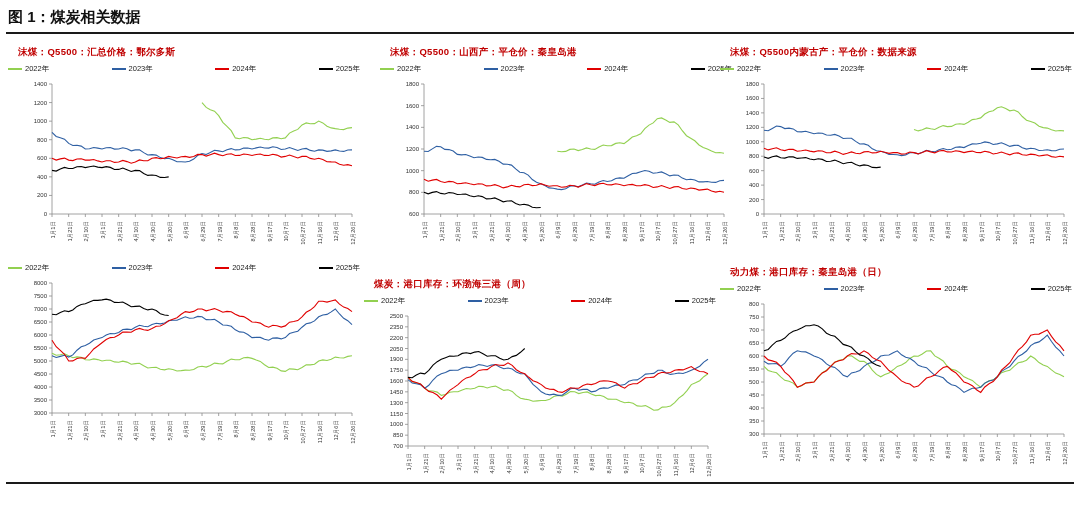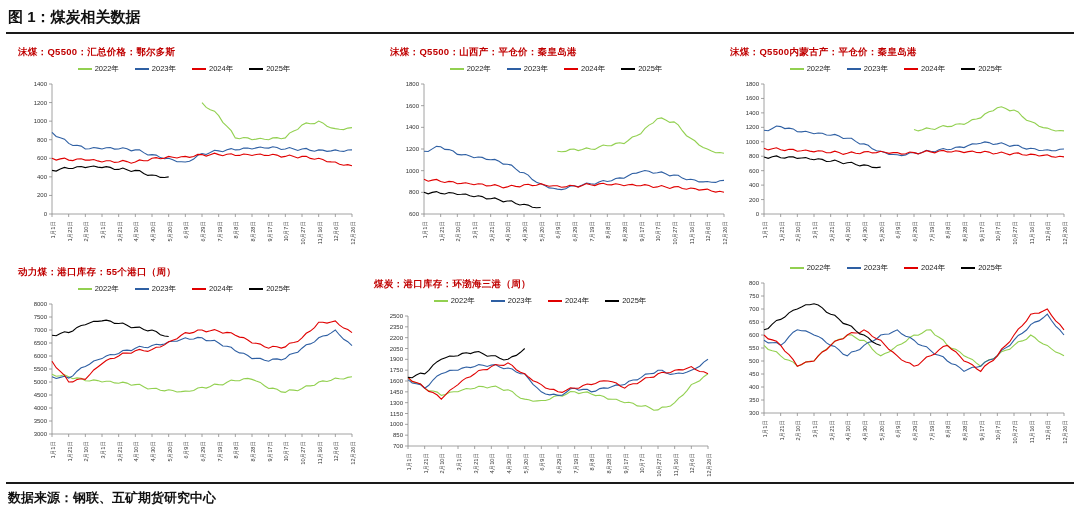--- a/index.html
+++ b/index.html
@@ -37,21 +37,21 @@
   .cell.c3{left:2px;top:220px;}
   .cell.c4{left:358px;top:232px;}
   .cell.c5{left:714px;top:220px;}
 
   .chart-title{
     font-size:9.5px;font-weight:bold;color:#c00000;
     letter-spacing:.3px;white-space:nowrap;
     margin-left:10px;margin-top:8px;
   }
   .legend{
-    display:flex;justify-content:center;align-items:center;gap:16px;
+    display:flex;justify-content:space-between;align-items:center;gap:16px;
     margin-top:4px;height:12px;
   }
   .legend .item{display:flex;align-items:center;gap:3px;font-size:7.5px;color:#222;}
   .legend .swatch{display:inline-block;width:14px;height:2px;}
 
   .plot-wrap{position:relative;margin-top:3px;height:182px;}
   svg.plot{display:block;}
   .tick-label{font-size:6px;fill:#333;font-family:"Liberation Sans",sans-serif;}
   .xtick-label{font-size:5.6px;fill:#333;font-family:"Liberation Sans",sans-serif;}
   .axis-line{stroke:#8c8c8c;stroke-width:.8;}
@@ -228,21 +228,21 @@
             <line x1="344" y1="136" x2="344" y2="139" stroke="#8c8c8c" stroke-width="0.8"></line>
             <text x="0" y="0" class="xtick-label" text-anchor="end" transform="translate(347,143) rotate(-90)">12月26日</text>
             <path d="M 177.3 73.2 L 181.5 73.8 L 185.7 73.4 L 189.8 71.4 L 194.0 71.0 L 198.2 72.6 L 202.3 71.6 L 206.5 69.9 L 210.7 71.0 L 214.8 71.4 L 219.0 69.0 L 223.2 67.0 L 227.3 67.8 L 231.5 67.6 L 235.7 65.4 L 239.8 64.8 L 244.0 65.6 L 248.2 62.5 L 252.3 59.1 L 256.5 57.7 L 260.7 55.8 L 264.8 50.7 L 269.0 47.1 L 273.2 44.9 L 277.3 40.7 L 281.5 39.9 L 285.7 42.0 L 289.8 44.4 L 294.0 43.9 L 298.2 46.9 L 302.3 52.7 L 306.5 57.7 L 310.7 60.2 L 314.8 62.8 L 319.0 67.0 L 323.2 69.4 L 327.3 71.0 L 331.5 73.0 L 335.7 74.7 L 339.8 74.5 L 344.0 75.3" stroke="#92d050" class="series-path"></path>
             <path d="M 44.0 73.2 L 48.2 73.5 L 52.3 70.9 L 56.5 68.4 L 60.7 68.8 L 64.8 71.4 L 69.0 71.6 L 73.2 73.0 L 77.3 76.4 L 81.5 76.9 L 85.7 76.5 L 89.8 78.0 L 94.0 79.7 L 98.2 79.0 L 102.3 79.4 L 106.5 81.4 L 110.7 81.8 L 114.8 81.4 L 119.0 83.3 L 123.2 86.1 L 127.3 86.2 L 131.5 87.1 L 135.7 90.9 L 139.8 94.2 L 144.0 94.8 L 148.2 97.1 L 152.3 101.5 L 156.5 104.3 L 160.7 105.7 L 164.8 107.6 L 169.0 109.9 L 173.2 110.3 L 177.3 111.1 L 181.5 111.6 L 185.7 110.7 L 189.8 108.2 L 194.0 107.8 L 198.2 108.8 L 202.3 107.1 L 206.5 105.0 L 210.7 105.7 L 214.8 106.2 L 219.0 103.9 L 223.2 102.5 L 227.3 103.5 L 231.5 102.8 L 235.7 100.5 L 239.8 99.9 L 244.0 100.3 L 248.2 97.8 L 252.3 95.5 L 256.5 95.1 L 260.7 93.8 L 264.8 92.5 L 269.0 93.3 L 273.2 95.3 L 277.3 94.8 L 281.5 93.9 L 285.7 95.8 L 289.8 97.9 L 294.0 97.0 L 298.2 97.2 L 302.3 100.1 L 306.5 101.8 L 310.7 101.3 L 314.8 102.0 L 319.0 103.9 L 323.2 103.9 L 327.3 103.5 L 331.5 104.3 L 335.7 104.4 L 339.8 102.7 L 344.0 102.4" stroke="#2e5fa3" class="series-path"></path>
             <path d="M 44.0 101.3 L 48.2 103.2 L 52.3 102.1 L 56.5 101.4 L 60.7 103.5 L 64.8 104.5 L 69.0 103.4 L 73.2 103.7 L 77.3 105.7 L 81.5 105.4 L 85.7 104.7 L 89.8 105.8 L 94.0 106.8 L 98.2 105.7 L 102.3 106.0 L 106.5 107.9 L 110.7 107.8 L 114.8 106.6 L 119.0 107.9 L 123.2 109.9 L 127.3 108.9 L 131.5 107.3 L 135.7 108.4 L 139.8 108.9 L 144.0 106.8 L 148.2 106.3 L 152.3 107.6 L 156.5 107.2 L 160.7 105.7 L 164.8 107.0 L 169.0 108.3 L 173.2 107.7 L 177.3 107.8 L 181.5 109.3 L 185.7 108.9 L 189.8 107.2 L 194.0 107.8 L 198.2 109.1 L 202.3 107.4 L 206.5 105.6 L 210.7 106.8 L 214.8 107.6 L 219.0 105.9 L 223.2 105.2 L 227.3 106.8 L 231.5 106.9 L 235.7 105.8 L 239.8 106.5 L 244.0 107.8 L 248.2 106.8 L 252.3 106.4 L 256.5 107.7 L 260.7 107.8 L 264.8 106.6 L 269.0 107.5 L 273.2 109.5 L 277.3 108.9 L 281.5 107.5 L 285.7 109.1 L 289.8 110.4 L 294.0 108.9 L 298.2 108.5 L 302.3 110.5 L 306.5 111.2 L 310.7 110.0 L 314.8 110.6 L 319.0 112.1 L 323.2 111.6 L 327.3 111.1 L 331.5 113.1 L 335.7 114.1 L 339.8 113.3 L 344.0 114.3" stroke="#e00000" class="series-path"></path>
             <path d="M 44.0 114.3 L 48.2 115.8 L 52.3 114.4 L 56.5 113.6 L 60.7 115.4 L 64.8 116.0 L 69.0 114.6 L 73.2 115.0 L 77.3 116.5 L 81.5 116.3 L 85.7 116.0 L 89.8 117.7 L 94.0 118.7 L 98.2 117.8 L 102.3 118.6 L 106.5 120.9 L 110.7 120.8 L 114.8 119.9 L 119.0 121.7 L 123.2 123.8 L 127.3 123.0 L 131.5 122.9 L 135.7 125.4 L 139.8 127.0 L 144.0 126.3 L 148.2 127.1 L 152.3 129.3 L 156.5 129.8 L 160.7 129.5" stroke="#000000" class="series-path"></path>
           </svg>
         </div>
     </div>
     <div class="cell c2">
-      <div class="chart-title">沫煤：Q5500内蒙古产：平仓价：秦皇岛港</div>
+      <div class="chart-title">沫煤：Q5500内蒙古产：平仓价：数据来源</div>
       <div class="legend">
           <div class="item">
             <span class="swatch" style="background: rgb(146, 208, 80);"></span>
             <span>2022年</span>
           </div>
           <div class="item">
             <span class="swatch" style="background: rgb(46, 95, 163);"></span>
             <span>2023年</span>
           </div>
           <div class="item">
@@ -317,21 +317,20 @@
             <line x1="344" y1="136" x2="344" y2="139" stroke="#8c8c8c" stroke-width="0.8"></line>
             <text x="0" y="0" class="xtick-label" text-anchor="end" transform="translate(347,143) rotate(-90)">12月26日</text>
             <path d="M 194.0 51.5 L 198.2 52.9 L 202.3 51.7 L 206.5 49.9 L 210.7 50.8 L 214.8 51.5 L 219.0 49.3 L 223.2 47.6 L 227.3 48.6 L 231.5 48.4 L 235.7 46.3 L 239.8 45.7 L 244.0 46.4 L 248.2 44.2 L 252.3 41.6 L 256.5 41.0 L 260.7 39.9 L 264.8 36.0 L 269.0 33.7 L 273.2 32.8 L 277.3 29.8 L 281.5 28.8 L 285.7 30.6 L 289.8 32.8 L 294.0 32.0 L 298.2 33.9 L 302.3 38.5 L 306.5 42.2 L 310.7 43.6 L 314.8 45.1 L 319.0 48.2 L 323.2 49.6 L 327.3 50.1 L 331.5 51.7 L 335.7 53.0 L 339.8 52.5 L 344.0 52.9" stroke="#92d050" class="series-path"></path>
             <path d="M 44.0 52.2 L 48.2 52.7 L 52.3 50.4 L 56.5 48.0 L 60.7 48.6 L 64.8 50.6 L 69.0 50.1 L 73.2 50.9 L 77.3 53.7 L 81.5 53.9 L 85.7 53.2 L 89.8 54.4 L 94.0 55.8 L 98.2 55.0 L 102.3 55.2 L 106.5 57.0 L 110.7 57.3 L 114.8 56.4 L 119.0 58.1 L 123.2 60.5 L 127.3 60.2 L 131.5 60.3 L 135.7 63.4 L 139.8 66.0 L 144.0 65.9 L 148.2 67.3 L 152.3 70.8 L 156.5 72.7 L 160.7 73.2 L 164.8 74.6 L 169.0 76.5 L 173.2 76.5 L 177.3 76.8 L 181.5 77.6 L 185.7 76.9 L 189.8 74.7 L 194.0 74.6 L 198.2 75.8 L 202.3 74.3 L 206.5 72.3 L 210.7 73.2 L 214.8 73.9 L 219.0 71.8 L 223.2 70.5 L 227.3 71.7 L 231.5 71.3 L 235.7 69.3 L 239.8 68.9 L 244.0 69.6 L 248.2 67.6 L 252.3 65.9 L 256.5 66.0 L 260.7 65.2 L 264.8 63.9 L 269.0 64.6 L 273.2 66.5 L 277.3 65.9 L 281.5 64.8 L 285.7 66.6 L 289.8 68.4 L 294.0 67.4 L 298.2 67.3 L 302.3 69.7 L 306.5 71.1 L 310.7 70.3 L 314.8 70.8 L 319.0 72.5 L 323.2 72.3 L 327.3 71.7 L 331.5 72.6 L 335.7 72.8 L 339.8 71.2 L 344.0 71.0" stroke="#2e5fa3" class="series-path"></path>
             <path d="M 44.0 70.3 L 48.2 71.9 L 52.3 70.7 L 56.5 69.8 L 60.7 71.7 L 64.8 72.6 L 69.0 71.3 L 73.2 71.4 L 77.3 73.2 L 81.5 72.8 L 85.7 72.0 L 89.8 73.1 L 94.0 73.9 L 98.2 72.8 L 102.3 73.0 L 106.5 74.8 L 110.7 74.6 L 114.8 73.2 L 119.0 74.5 L 123.2 76.4 L 127.3 75.3 L 131.5 73.9 L 135.7 75.2 L 139.8 75.8 L 144.0 73.9 L 148.2 73.5 L 152.3 74.9 L 156.5 74.6 L 160.7 73.2 L 164.8 74.3 L 169.0 75.4 L 173.2 74.6 L 177.3 74.6 L 181.5 76.1 L 185.7 75.7 L 189.8 74.0 L 194.0 74.6 L 198.2 75.9 L 202.3 74.4 L 206.5 72.7 L 210.7 73.9 L 214.8 74.8 L 219.0 73.0 L 223.2 72.4 L 227.3 73.9 L 231.5 74.0 L 235.7 72.8 L 239.8 73.4 L 244.0 74.6 L 248.2 73.6 L 252.3 73.1 L 256.5 74.5 L 260.7 74.6 L 264.8 73.3 L 269.0 74.1 L 273.2 76.0 L 277.3 75.3 L 281.5 74.0 L 285.7 75.5 L 289.8 76.8 L 294.0 75.3 L 298.2 74.9 L 302.3 76.8 L 306.5 77.3 L 310.7 76.1 L 314.8 76.6 L 319.0 78.0 L 323.2 77.4 L 327.3 76.8 L 331.5 78.6 L 335.7 79.2 L 339.8 78.2 L 344.0 78.9" stroke="#e00000" class="series-path"></path>
             <path d="M 44.0 78.9 L 48.2 80.3 L 52.3 78.8 L 56.5 77.9 L 60.7 79.7 L 64.8 80.1 L 69.0 78.7 L 73.2 78.9 L 77.3 80.4 L 81.5 80.0 L 85.7 79.6 L 89.8 81.0 L 94.0 81.8 L 98.2 80.8 L 102.3 81.4 L 106.5 83.5 L 110.7 83.3 L 114.8 82.1 L 119.0 83.8 L 123.2 85.7 L 127.3 84.7 L 131.5 84.3 L 135.7 86.6 L 139.8 87.9 L 144.0 86.9 L 148.2 87.5 L 152.3 89.4 L 156.5 89.6 L 160.7 89.1" stroke="#000000" class="series-path"></path>
           </svg>
         </div>
     </div>
     <div class="cell c3">
-      <div class="chart-title">动力煤：港口库存：55个港口（周）</div>
       <div class="legend">
           <div class="item">
             <span class="swatch" style="background: rgb(146, 208, 80);"></span>
             <span>2022年</span>
           </div>
           <div class="item">
             <span class="swatch" style="background: rgb(46, 95, 163);"></span>
             <span>2023年</span>
           </div>
           <div class="item">
@@ -503,20 +502,21 @@
             <line x1="344" y1="136" x2="344" y2="139" stroke="#8c8c8c" stroke-width="0.8"></line>
             <text x="0" y="0" class="xtick-label" text-anchor="end" transform="translate(347,143) rotate(-90)">12月26日</text>
             <path d="M 44.0 67.4 L 48.2 71.6 L 52.3 73.0 L 56.5 74.1 L 60.7 78.2 L 64.8 80.9 L 69.0 81.0 L 73.2 82.1 L 77.3 85.4 L 81.5 84.5 L 85.7 82.2 L 89.8 81.7 L 94.0 81.8 L 98.2 79.9 L 102.3 78.5 L 106.5 79.0 L 110.7 78.2 L 114.8 76.3 L 119.0 76.6 L 123.2 78.0 L 127.3 76.8 L 131.5 76.1 L 135.7 78.3 L 139.8 80.4 L 144.0 79.7 L 148.2 81.4 L 152.3 85.4 L 156.5 88.2 L 160.7 89.1 L 164.8 89.8 L 169.0 91.3 L 173.2 90.9 L 177.3 90.5 L 181.5 90.5 L 185.7 89.3 L 189.8 86.5 L 194.0 85.4 L 198.2 86.1 L 202.3 84.2 L 206.5 81.6 L 210.7 81.8 L 214.8 83.6 L 219.0 82.5 L 223.2 81.9 L 227.3 84.0 L 231.5 85.6 L 235.7 85.3 L 239.8 86.5 L 244.0 89.1 L 248.2 89.3 L 252.3 89.3 L 256.5 91.2 L 260.7 92.7 L 264.8 92.2 L 269.0 93.3 L 273.2 95.9 L 277.3 96.3 L 281.5 95.6 L 285.7 97.8 L 289.8 100.3 L 294.0 99.9 L 298.2 97.1 L 302.3 97.0 L 306.5 96.0 L 310.7 92.7 L 314.8 88.1 L 319.0 85.0 L 323.2 80.3 L 327.3 74.6 L 331.5 72.8 L 335.7 70.7 L 339.8 66.7 L 344.0 63.8" stroke="#92d050" class="series-path"></path>
             <path d="M 44.0 69.6 L 48.2 73.1 L 52.3 73.8 L 56.5 74.6 L 60.7 78.2 L 64.8 75.3 L 69.0 70.0 L 73.2 65.9 L 77.3 63.8 L 81.5 62.6 L 85.7 60.4 L 89.8 60.2 L 94.0 60.2 L 98.2 58.1 L 102.3 57.0 L 106.5 57.6 L 110.7 56.6 L 114.8 54.6 L 119.0 55.2 L 123.2 56.5 L 127.3 55.1 L 131.5 54.6 L 135.7 56.9 L 139.8 58.8 L 144.0 58.0 L 148.2 59.0 L 152.3 62.1 L 156.5 63.7 L 160.7 63.8 L 164.8 68.9 L 169.0 74.4 L 173.2 77.9 L 177.3 81.8 L 181.5 84.1 L 185.7 84.9 L 189.8 84.1 L 194.0 85.4 L 198.2 85.2 L 202.3 82.2 L 206.5 78.8 L 210.7 78.2 L 214.8 80.2 L 219.0 79.4 L 223.2 79.4 L 227.3 81.8 L 231.5 81.1 L 235.7 78.6 L 239.8 77.9 L 244.0 78.2 L 248.2 76.5 L 252.3 74.9 L 256.5 75.2 L 260.7 74.6 L 264.8 71.3 L 269.0 70.0 L 273.2 69.9 L 277.3 67.4 L 281.5 64.1 L 285.7 63.7 L 289.8 63.4 L 294.0 60.2 L 298.2 60.2 L 302.3 62.9 L 306.5 64.4 L 310.7 63.8 L 314.8 63.0 L 319.0 63.5 L 323.2 62.1 L 327.3 60.2 L 331.5 58.5 L 335.7 56.2 L 339.8 52.1 L 344.0 49.3" stroke="#2e5fa3" class="series-path"></path>
             <path d="M 44.0 67.4 L 48.2 71.4 L 52.3 72.5 L 56.5 74.0 L 60.7 78.2 L 64.8 81.4 L 69.0 82.5 L 73.2 85.0 L 77.3 89.1 L 81.5 84.9 L 85.7 80.3 L 89.8 77.6 L 94.0 74.6 L 98.2 70.6 L 102.3 67.9 L 106.5 66.8 L 110.7 63.8 L 114.8 60.4 L 119.0 59.7 L 123.2 59.6 L 127.3 56.6 L 131.5 54.5 L 135.7 55.3 L 139.8 55.4 L 144.0 52.9 L 148.2 55.4 L 152.3 59.7 L 156.5 62.3 L 160.7 63.8 L 164.8 67.3 L 169.0 70.7 L 173.2 72.3 L 177.3 74.6 L 181.5 77.9 L 185.7 79.3 L 189.8 79.4 L 194.0 81.8 L 198.2 82.4 L 202.3 80.2 L 206.5 77.7 L 210.7 78.2 L 214.8 78.2 L 219.0 75.6 L 223.2 74.0 L 227.3 74.6 L 231.5 73.6 L 235.7 71.3 L 239.8 70.9 L 244.0 71.0 L 248.2 71.8 L 252.3 73.1 L 256.5 76.3 L 260.7 78.2 L 264.8 74.9 L 269.0 73.8 L 273.2 73.7 L 277.3 71.0 L 281.5 67.8 L 285.7 67.5 L 289.8 67.1 L 294.0 63.8 L 298.2 62.2 L 302.3 63.0 L 306.5 62.5 L 310.7 60.2 L 314.8 59.6 L 319.0 59.9 L 323.2 58.2 L 327.3 56.6 L 331.5 59.6 L 335.7 61.5 L 339.8 61.8 L 344.0 63.8" stroke="#e00000" class="series-path"></path>
             <path d="M 44.0 67.4 L 48.2 67.7 L 52.3 65.1 L 56.5 63.1 L 60.7 63.8 L 64.8 60.4 L 69.0 55.2 L 73.2 51.7 L 77.3 49.3 L 81.5 47.7 L 85.7 46.0 L 89.8 46.2 L 94.0 45.7 L 98.2 43.4 L 102.3 42.8 L 106.5 43.6 L 110.7 42.1 L 114.8 41.5 L 119.0 43.7 L 123.2 46.2 L 127.3 45.7 L 131.5 45.7 L 135.7 48.3 L 139.8 50.0 L 144.0 49.3 L 148.2 46.6 L 152.3 45.4 L 156.5 42.3 L 160.7 38.5" stroke="#000000" class="series-path"></path>
           </svg>
         </div>
     </div>
     <div class="cell c5">
+      <div class="chart-title">动力煤：港口库存：秦皇岛港（日）</div>
       <div class="legend">
           <div class="item">
             <span class="swatch" style="background: rgb(146, 208, 80);"></span>
             <span>2022年</span>
           </div>
           <div class="item">
             <span class="swatch" style="background: rgb(46, 95, 163);"></span>
             <span>2023年</span>
           </div>
           <div class="item">
@@ -595,14 +595,13 @@
             <path d="M 44.0 68.4 L 48.2 72.5 L 52.3 73.8 L 56.5 74.8 L 60.7 78.8 L 64.8 82.3 L 69.0 83.2 L 73.2 85.1 L 77.3 89.2 L 81.5 87.8 L 85.7 85.1 L 89.8 84.3 L 94.0 84.0 L 98.2 79.1 L 102.3 74.7 L 106.5 72.2 L 110.7 68.4 L 114.8 64.3 L 119.0 62.3 L 123.2 61.5 L 127.3 58.0 L 131.5 57.9 L 135.7 60.7 L 139.8 63.4 L 144.0 63.2 L 148.2 66.4 L 152.3 72.1 L 156.5 76.4 L 160.7 78.8 L 164.8 76.6 L 169.0 75.1 L 173.2 71.8 L 177.3 68.4 L 181.5 67.0 L 185.7 64.6 L 189.8 60.4 L 194.0 58.0 L 198.2 58.3 L 202.3 56.0 L 206.5 53.0 L 210.7 52.8 L 214.8 57.9 L 219.0 60.2 L 223.2 63.0 L 227.3 68.4 L 231.5 71.4 L 235.7 72.3 L 239.8 74.9 L 244.0 78.8 L 248.2 80.8 L 252.3 82.4 L 256.5 86.1 L 260.7 89.2 L 264.8 85.2 L 269.0 82.8 L 273.2 81.9 L 277.3 78.8 L 281.5 74.7 L 285.7 73.3 L 289.8 72.3 L 294.0 68.4 L 298.2 64.8 L 302.3 63.9 L 306.5 62.2 L 310.7 58.0 L 314.8 60.5 L 319.0 64.6 L 323.2 67.0 L 327.3 68.4 L 331.5 71.9 L 335.7 75.1 L 339.8 76.5 L 344.0 78.8" stroke="#92d050" class="series-path"></path>
             <path d="M 44.0 63.2 L 48.2 65.9 L 52.3 65.7 L 56.5 65.6 L 60.7 68.4 L 64.8 65.2 L 69.0 59.6 L 73.2 55.2 L 77.3 52.8 L 81.5 53.8 L 85.7 53.9 L 89.8 55.8 L 94.0 58.0 L 98.2 59.4 L 102.3 61.8 L 106.5 65.9 L 110.7 68.4 L 114.8 69.4 L 119.0 72.9 L 123.2 77.3 L 127.3 78.8 L 131.5 74.9 L 135.7 74.0 L 139.8 72.5 L 144.0 68.4 L 148.2 65.4 L 152.3 64.4 L 156.5 62.0 L 160.7 58.0 L 164.8 57.3 L 169.0 57.0 L 173.2 54.7 L 177.3 52.8 L 181.5 56.8 L 185.7 59.2 L 189.8 60.2 L 194.0 63.2 L 198.2 67.3 L 202.3 68.8 L 206.5 69.7 L 210.7 73.6 L 214.8 77.3 L 219.0 78.2 L 223.2 79.8 L 227.3 84.0 L 231.5 86.7 L 235.7 87.8 L 239.8 90.6 L 244.0 94.4 L 248.2 92.3 L 252.3 90.3 L 256.5 90.2 L 260.7 89.2 L 264.8 85.1 L 269.0 83.0 L 273.2 82.1 L 277.3 78.8 L 281.5 73.4 L 285.7 70.9 L 289.8 68.5 L 294.0 63.2 L 298.2 58.5 L 302.3 56.3 L 306.5 53.0 L 310.7 47.6 L 314.8 45.1 L 319.0 43.9 L 323.2 40.8 L 327.3 37.2 L 331.5 43.5 L 335.7 49.1 L 339.8 52.8 L 344.0 58.0" stroke="#2e5fa3" class="series-path"></path>
             <path d="M 44.0 58.0 L 48.2 61.9 L 52.3 62.9 L 56.5 64.3 L 60.7 68.4 L 64.8 74.1 L 69.0 77.6 L 73.2 82.6 L 77.3 89.2 L 81.5 87.4 L 85.7 85.0 L 89.8 84.6 L 94.0 84.0 L 98.2 78.8 L 102.3 74.9 L 106.5 72.7 L 110.7 68.4 L 114.8 64.2 L 119.0 62.8 L 123.2 61.8 L 127.3 58.0 L 131.5 55.6 L 135.7 56.0 L 139.8 55.7 L 144.0 52.8 L 148.2 55.2 L 152.3 59.4 L 156.5 61.8 L 160.7 63.2 L 164.8 67.9 L 169.0 72.5 L 173.2 75.3 L 177.3 78.8 L 181.5 82.9 L 185.7 85.1 L 189.8 86.0 L 194.0 89.2 L 198.2 88.1 L 202.3 84.1 L 206.5 80.0 L 210.7 78.8 L 214.8 77.1 L 219.0 72.8 L 223.2 69.5 L 227.3 68.4 L 231.5 72.2 L 235.7 74.7 L 239.8 79.1 L 244.0 84.0 L 248.2 85.6 L 252.3 87.7 L 256.5 91.7 L 260.7 94.4 L 264.8 89.0 L 269.0 85.8 L 273.2 83.6 L 277.3 78.8 L 281.5 72.2 L 285.7 68.5 L 289.8 64.7 L 294.0 58.0 L 298.2 52.2 L 302.3 48.7 L 306.5 43.9 L 310.7 37.2 L 314.8 36.3 L 319.0 36.1 L 323.2 34.1 L 327.3 32.0 L 331.5 38.4 L 335.7 43.8 L 339.8 47.4 L 344.0 52.8" stroke="#e00000" class="series-path"></path>
             <path d="M 44.0 52.8 L 48.2 51.4 L 52.3 47.1 L 56.5 43.4 L 60.7 42.4 L 64.8 40.1 L 69.0 35.9 L 73.2 33.3 L 77.3 32.0 L 81.5 30.0 L 85.7 27.8 L 89.8 27.7 L 94.0 26.8 L 98.2 28.0 L 102.3 30.9 L 106.5 35.2 L 110.7 37.2 L 114.8 38.3 L 119.0 42.2 L 123.2 46.4 L 127.3 47.6 L 131.5 49.3 L 135.7 53.6 L 139.8 56.9 L 144.0 58.0 L 148.2 60.6 L 152.3 64.7 L 156.5 66.9 L 160.7 68.4" stroke="#000000" class="series-path"></path>
           </svg>
         </div>
     </div>
   </div>
 
   <div class="src-rule"></div>
-  <div class="source">数据来源：钢联、五矿期货研究中心</div>
 </div>
 
 </body></html>

